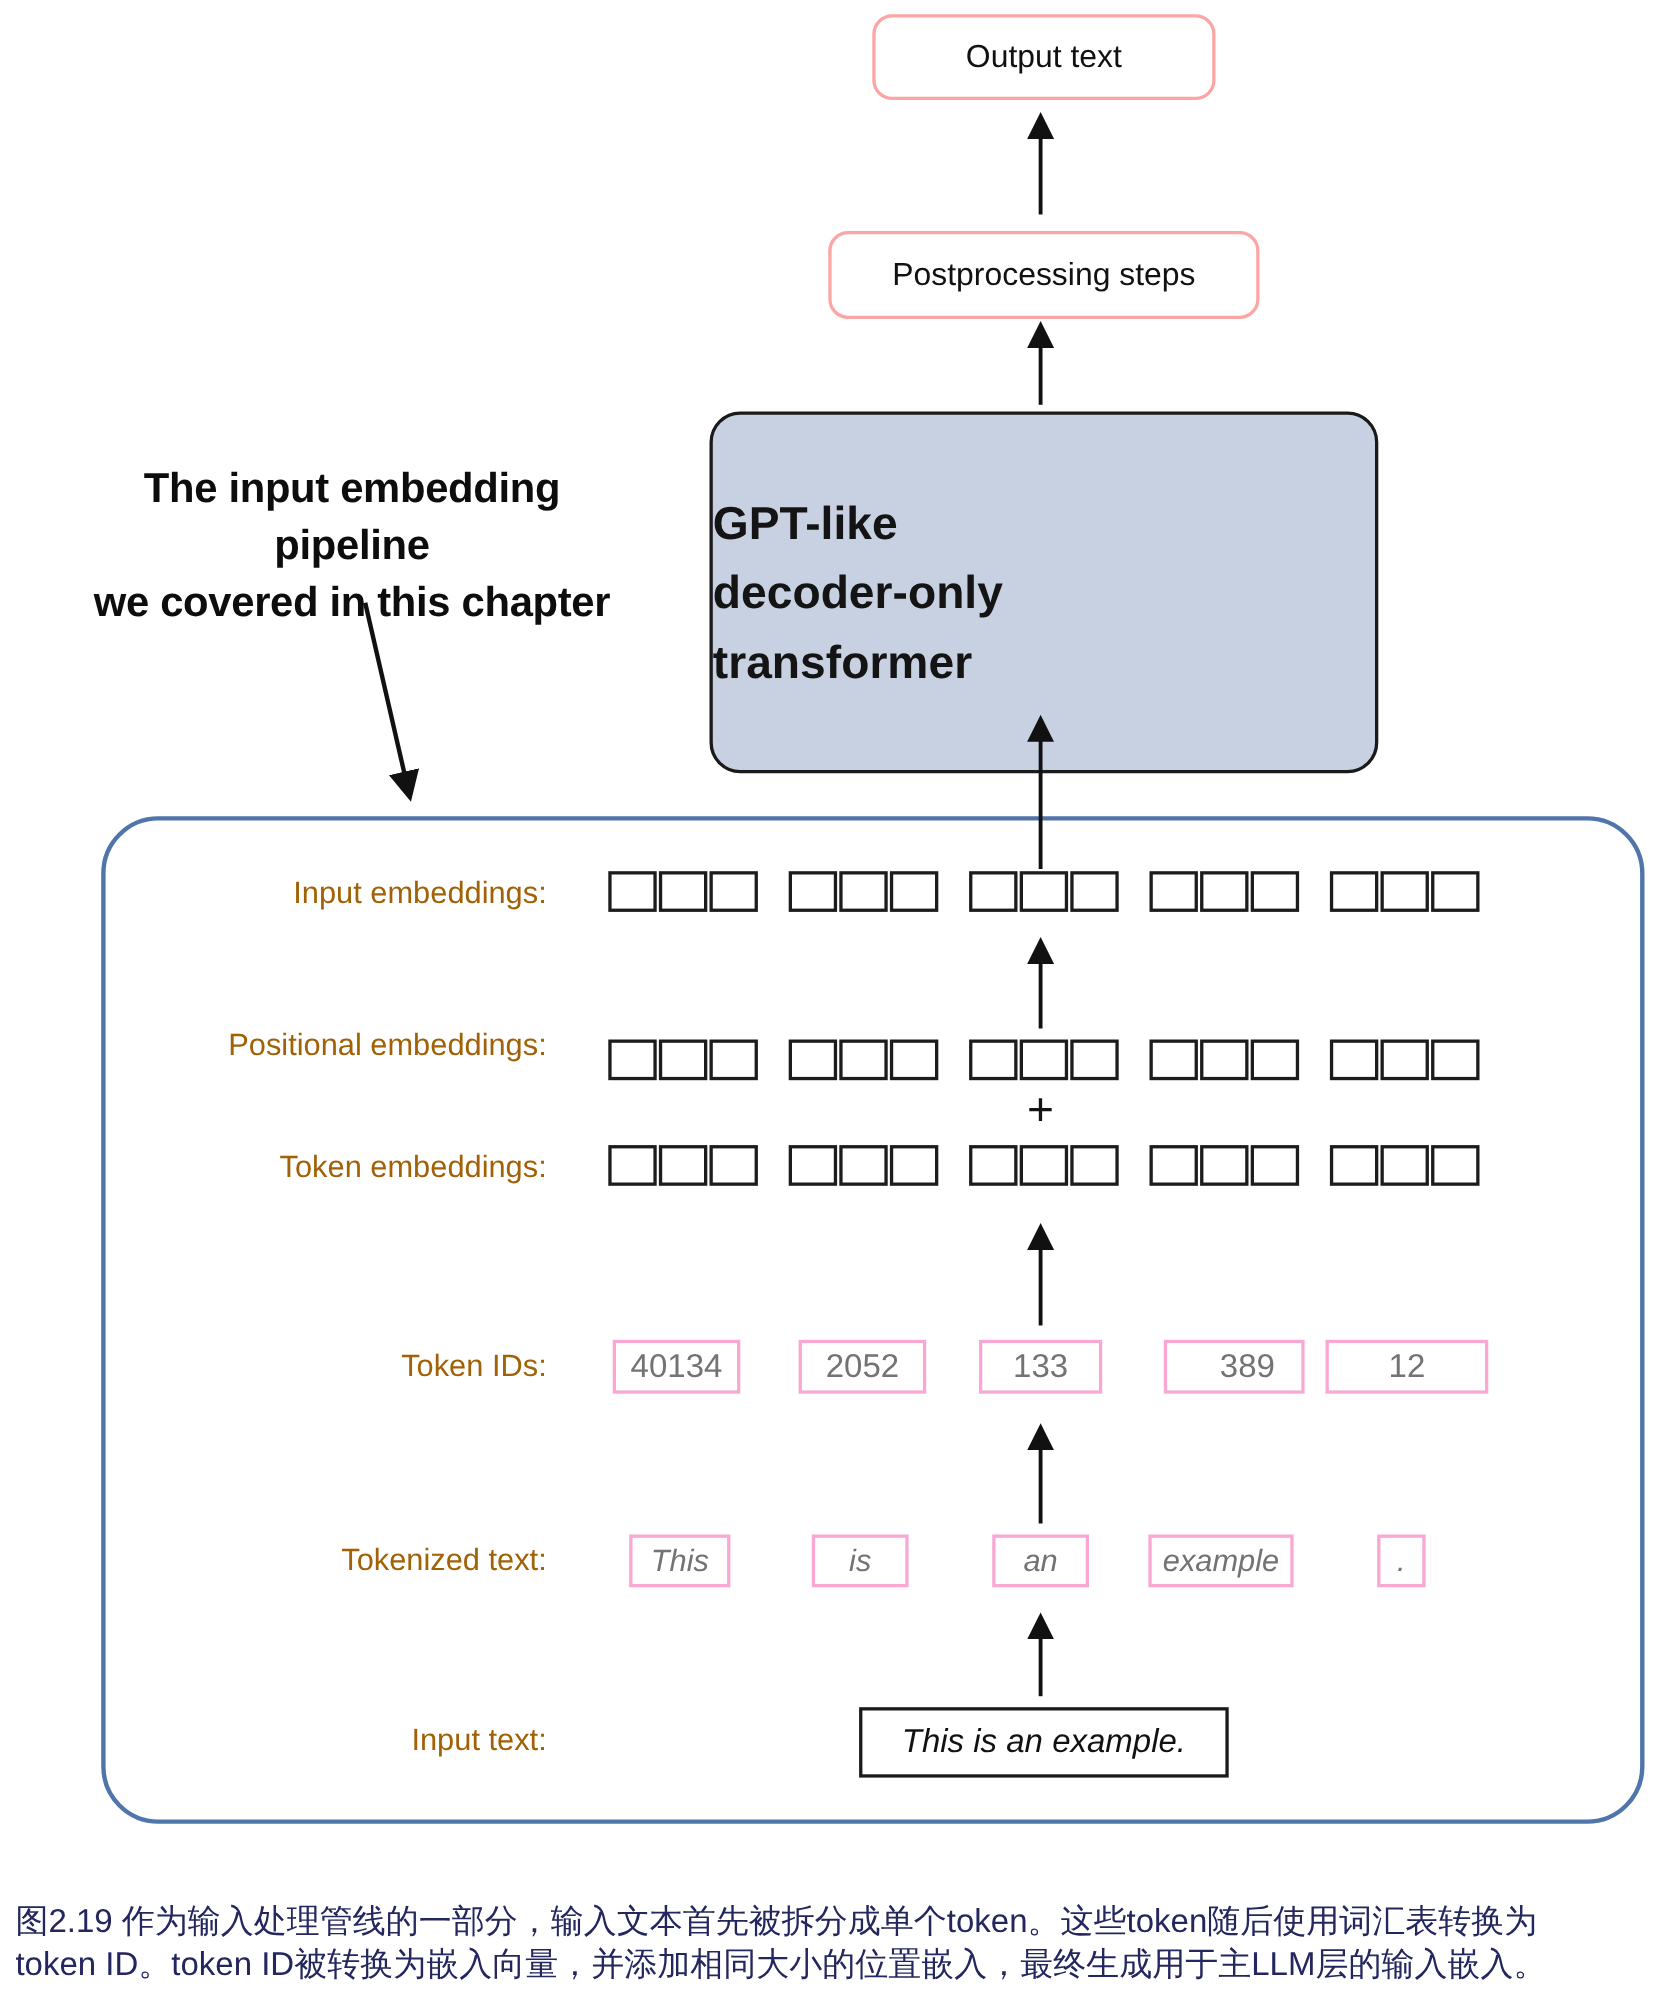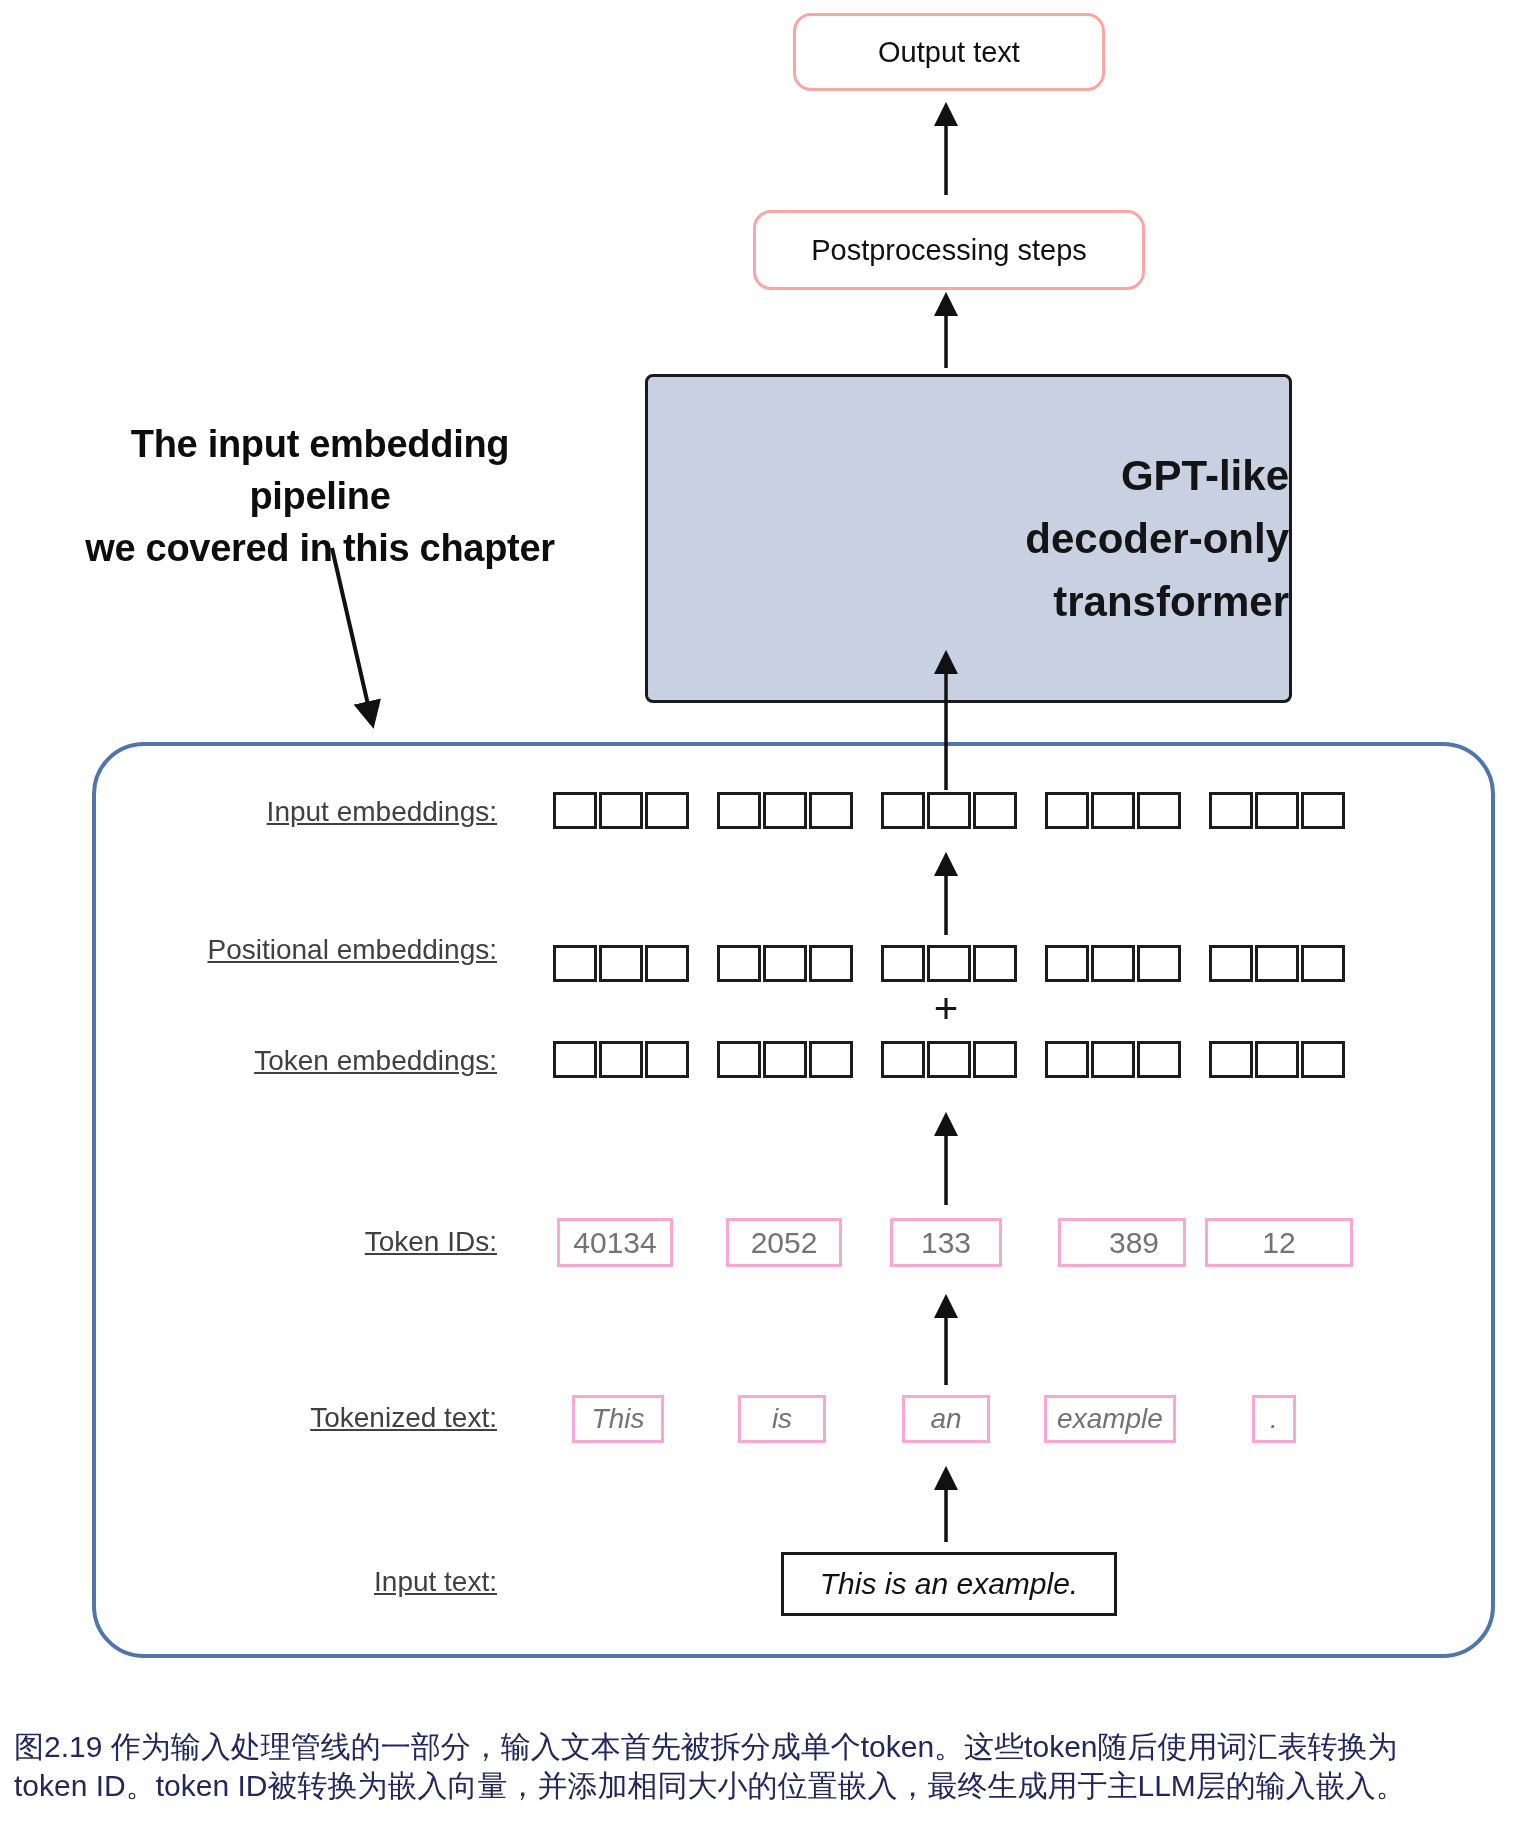--- a/index.html
+++ b/index.html
@@ -8,38 +8,38 @@
     font-family:"Liberation Sans", sans-serif;color:#111;overflow:hidden;
   }
   
   .flowbox{
     position:absolute;display:flex;align-items:center;justify-content:center;
     border:3px solid #fca5a5;border-radius:18px;background:#fff;
     font-size:29px;color:#111;
   }
   .gptbox{
     position:absolute;left:645px;top:374px;width:602px;height:323px;
-    background:#c7d1e1;border:3px solid #1a1a1a;border-radius:8px;
-    display:flex;flex-direction:column;align-items:flex-end;justify-content:center;
-    font-size:42px;line-height:63px;font-weight:bold;color:#141414;text-align:center;padding-left:39px;
+    background:#c7d1e1;border:3px solid #1a1a1a;border-radius:28px;
+    display:flex;flex-direction:column;align-items:flex-start;justify-content:center;
+    font-size:42px;line-height:63px;font-weight:bold;color:#141414;text-align:center;
   }
   
   .annotation{
     position:absolute;left:80px;top:418px;width:480px;text-align:center;
     font-weight:bold;font-size:38px;line-height:52px;letter-spacing:-0.3px;color:#0d0d0d;
   }
   
   .bigbox{
     position:absolute;left:92px;top:742px;width:1395px;height:908px;
     border:4.5px solid #5075ab;border-radius:52px;background:#fff;
   }
   
   .rowlabel{
     position:absolute;left:100px;width:397px;text-align:right;
-    font-size:28px;color:#404040;white-space:nowrap;text-decoration:underline;
+    font-size:28px;color:#a16207;white-space:nowrap;
   }
   
   .vec{position:absolute;display:flex;gap:2px;}
   .cell{width:38px;height:31px;border:3px solid #1c1c1c;background:#fff;display:inline-block;}
   
   .tokbox{
     position:absolute;display:flex;align-items:center;justify-content:center;
     border:3px solid #f9a8d4;background:#fff;color:#737373;
   }
   .idbox{font-size:30px;height:43px;top:1218px;}

